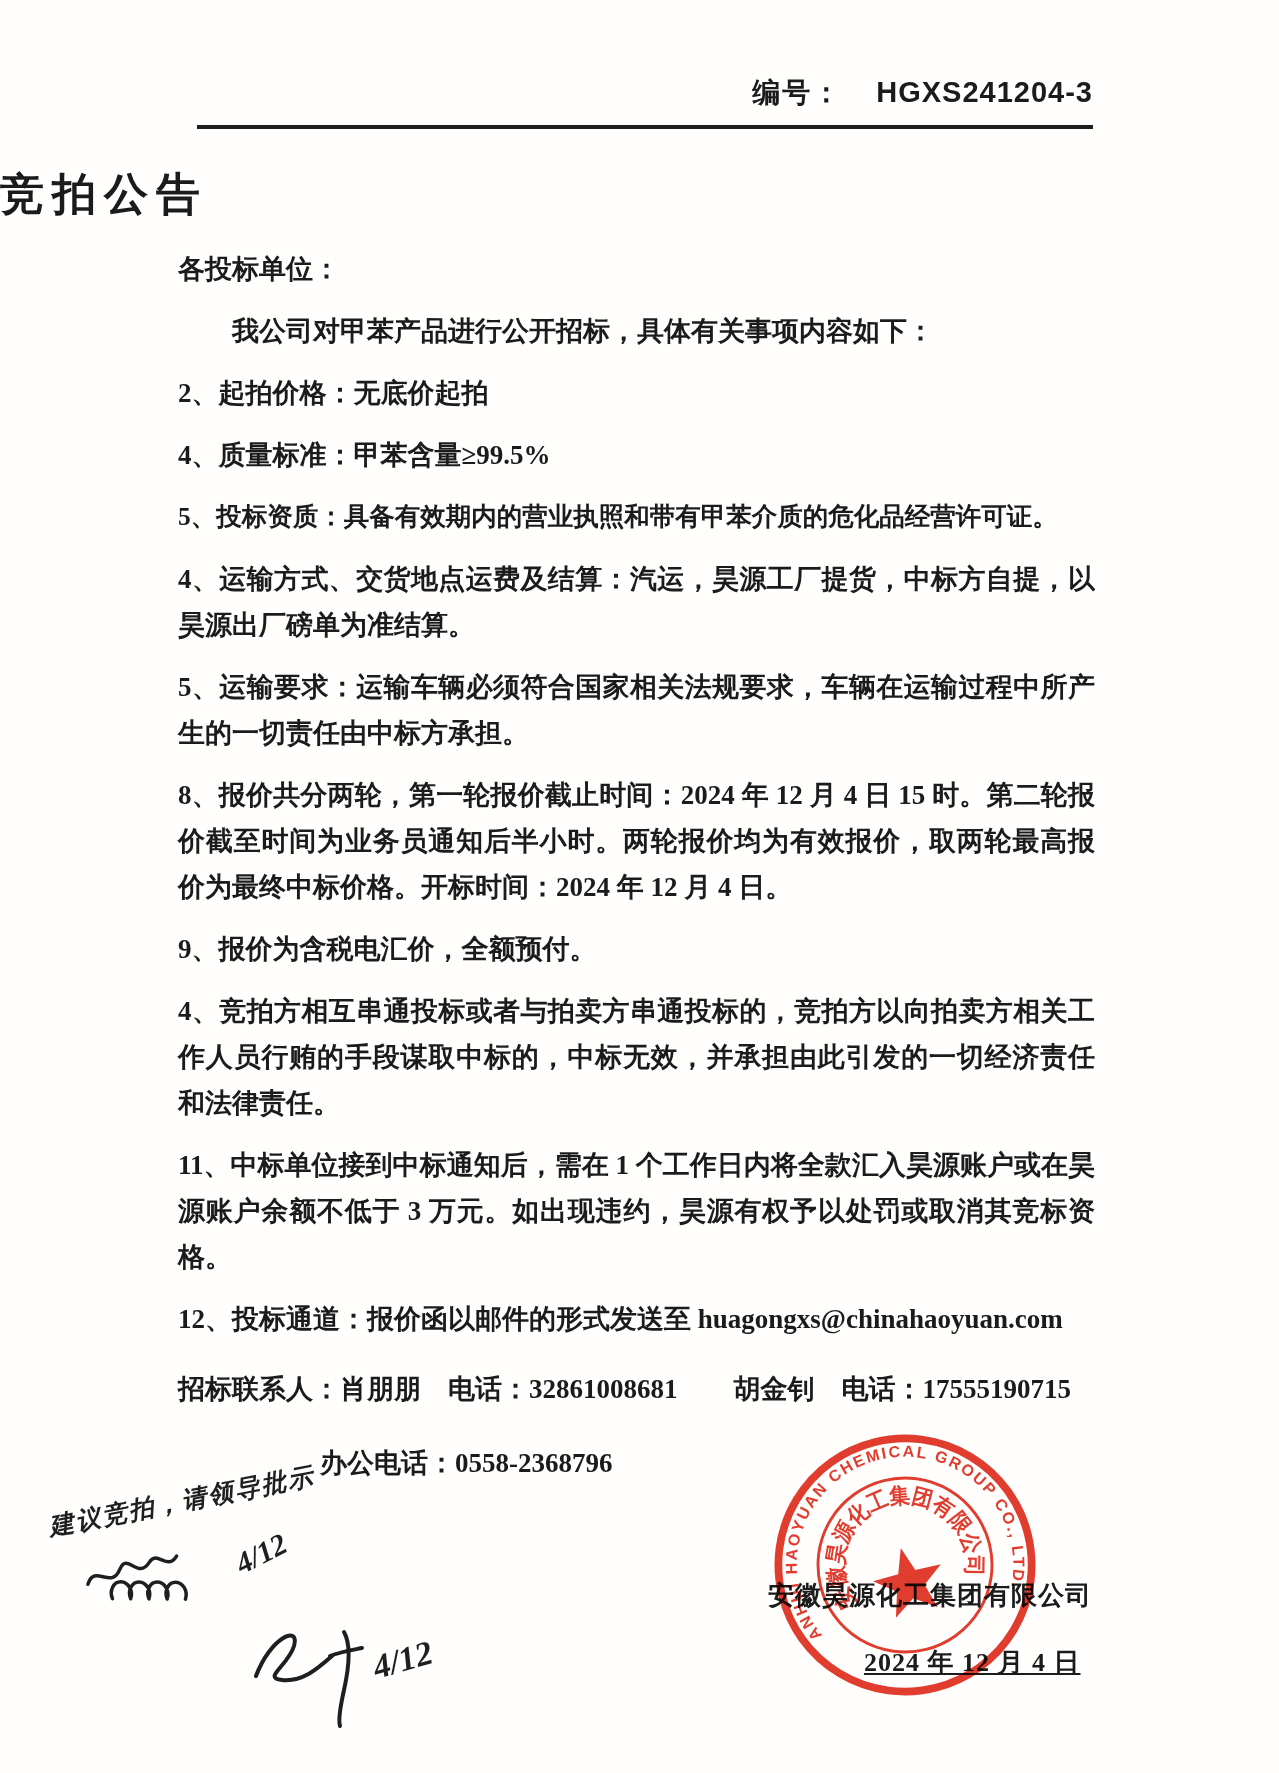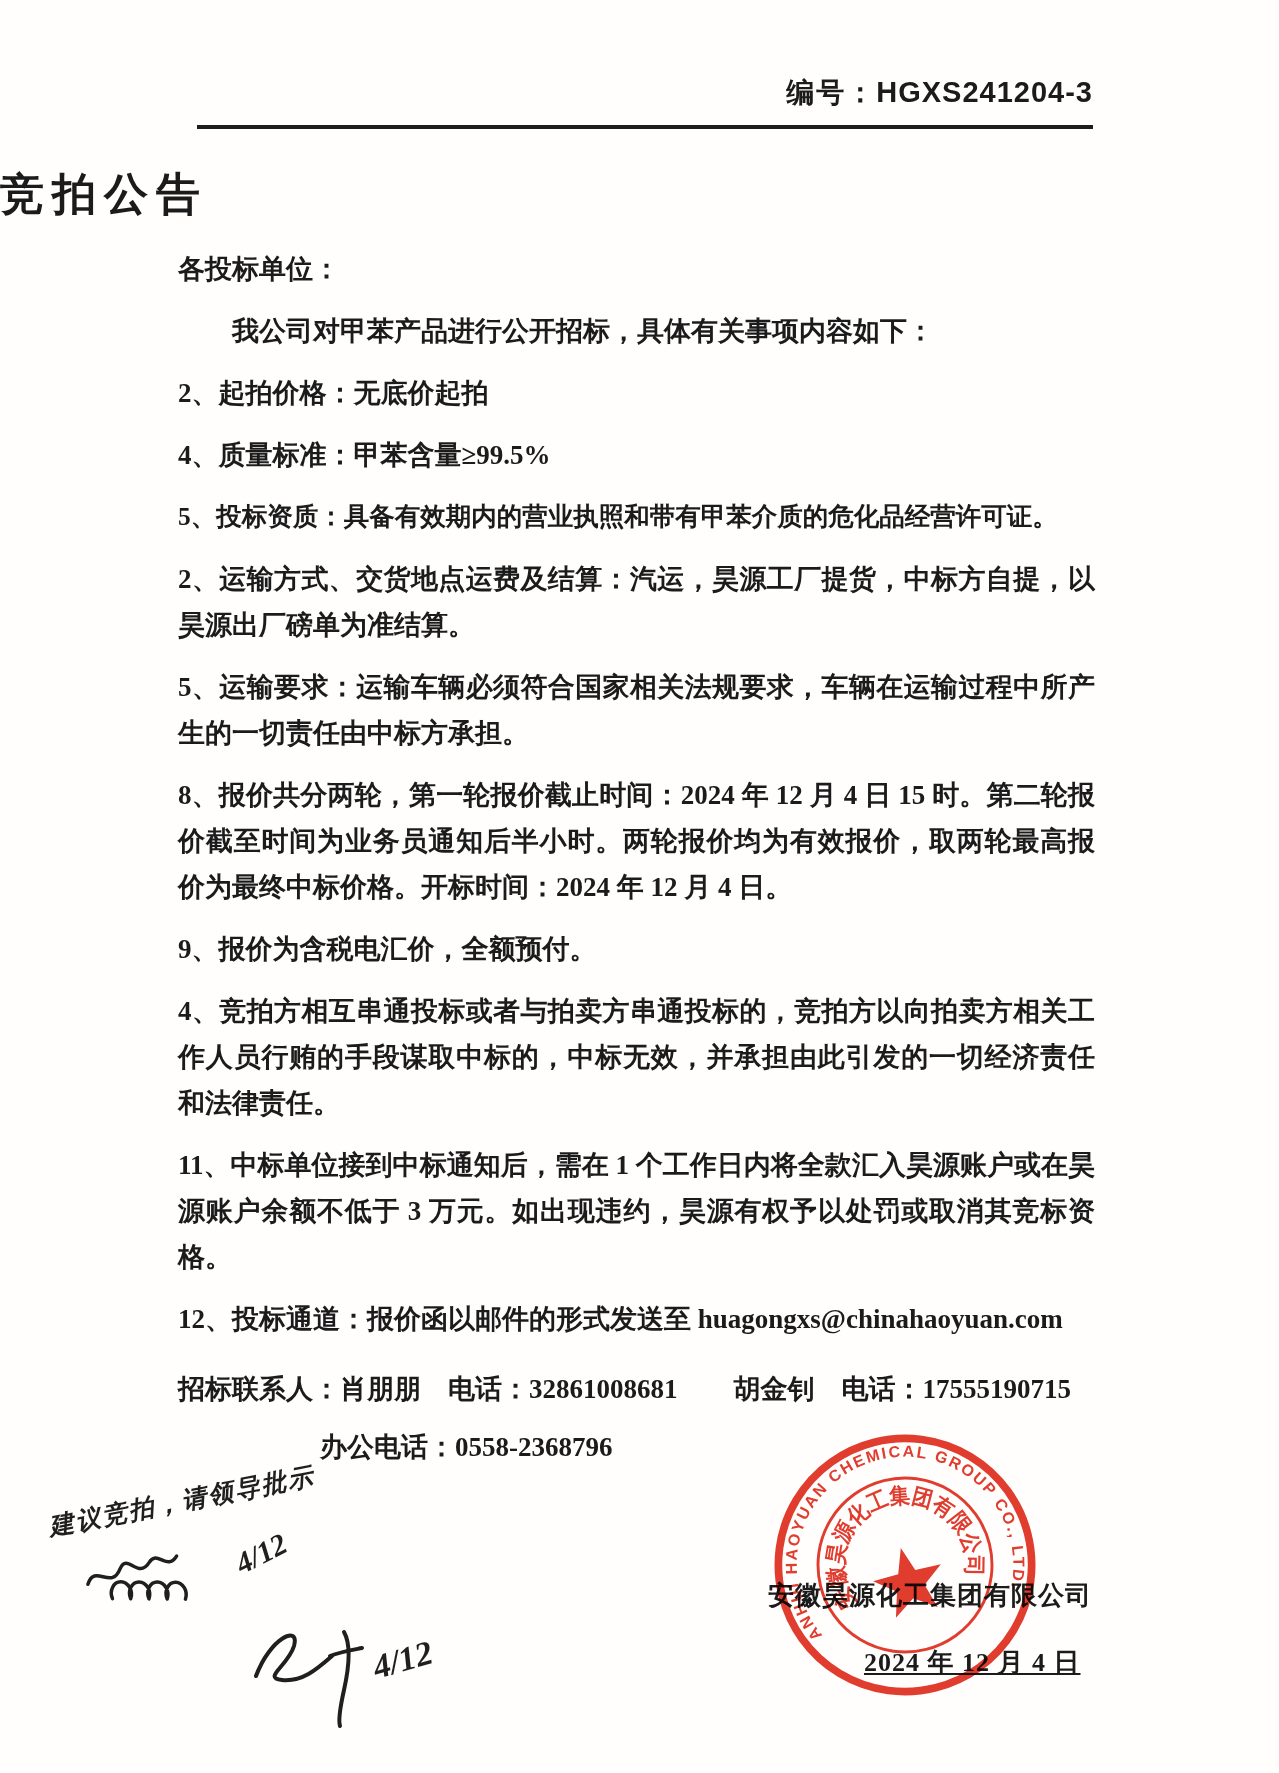--- a/index.html
+++ b/index.html
@@ -8,21 +8,21 @@
     width:1279px;height:1773px;
     margin:0 auto;
     background:#fffefd;
     overflow:hidden;
     font-family:"Liberation Serif","DejaVu Serif",serif;
     color:#1b1b1b;
   }
   
   .ref-row{
     position:absolute;top:74px;right:186px;
-    display:flex;align-items:baseline;
+    display:flex;align-items:baseline;gap:34px;
     font-family:"Liberation Sans","DejaVu Sans",sans-serif;
     font-weight:700;
   }
   .ref-label{font-size:28px;letter-spacing:2px;}
   .ref-code{font-size:29px;letter-spacing:1px;}
   .ref-underline{
     position:absolute;top:125px;left:197px;width:896px;height:4px;
     background:#1d1d1d;
   }
   
@@ -45,21 +45,21 @@
   p.salutation{font-weight:700;}
   p.intro{text-indent:2em;}
   p.tight{white-space:nowrap;font-size:25.5px;}
   .contacts-row{
     display:flex;align-items:baseline;
     margin-top:24px;
     font-size:27px;font-weight:600;line-height:46px;
   }
   .contact-right{margin-left:56px;}
   .office-row{
-    margin-top:12px;margin-left:142px;
+    margin-top:28px;margin-left:142px;
     font-size:27px;font-weight:600;line-height:46px;
   }
   
   .company-name{
     position:absolute;left:768px;top:1578px;
     font-size:26px;font-weight:700;letter-spacing:1px;
   }
   .sign-date{
     position:absolute;left:864px;top:1645px;
     font-size:26px;font-weight:700;letter-spacing:1px;text-decoration:underline;
@@ -104,21 +104,21 @@
   <div class="ref-underline"></div>
 
   <div class="doc-title">竞拍公告</div>
 
   <div class="body-block">
     <p class="salutation">各投标单位：</p>
     <p class="intro">我公司对甲苯产品进行公开招标，具体有关事项内容如下：</p>
     <p>2、起拍价格：无底价起拍</p>
     <p>4、质量标准：甲苯含量≥99.5%</p>
     <p class="tight">5、投标资质：具备有效期内的营业执照和带有甲苯介质的危化品经营许可证。</p>
-    <p>2、运输方式、交货地点运费及结算：汽运，昊源工厂提货，中标方自提，以昊源出厂磅单为准结算。</p>
+    <p>4、运输方式、交货地点运费及结算：汽运，昊源工厂提货，中标方自提，以昊源出厂磅单为准结算。</p>
     <p>5、运输要求：运输车辆必须符合国家相关法规要求，车辆在运输过程中所产生的一切责任由中标方承担。</p>
     <p>8、报价共分两轮，第一轮报价截止时间：2024 年 12 月 4 日 15 时。第二轮报价截至时间为业务员通知后半小时。两轮报价均为有效报价，取两轮最高报价为最终中标价格。开标时间：2024 年 12 月 4 日。</p>
     <p>9、报价为含税电汇价，全额预付。</p>
     <p>4、竞拍方相互串通投标或者与拍卖方串通投标的，竞拍方以向拍卖方相关工作人员行贿的手段谋取中标的，中标无效，并承担由此引发的一切经济责任和法律责任。</p>
     <p>11、中标单位接到中标通知后，需在 1 个工作日内将全款汇入昊源账户或在昊源账户余额不低于 3 万元。如出现违约，昊源有权予以处罚或取消其竞标资格。</p>
     <p>12、投标通道：报价函以邮件的形式发送至 huagongxs@chinahaoyuan.com</p>
 
     <div class="contacts-row">
       <span>招标联系人：肖朋朋　电话：32861008681</span>
       <span class="contact-right">胡金钊　电话：17555190715</span>

